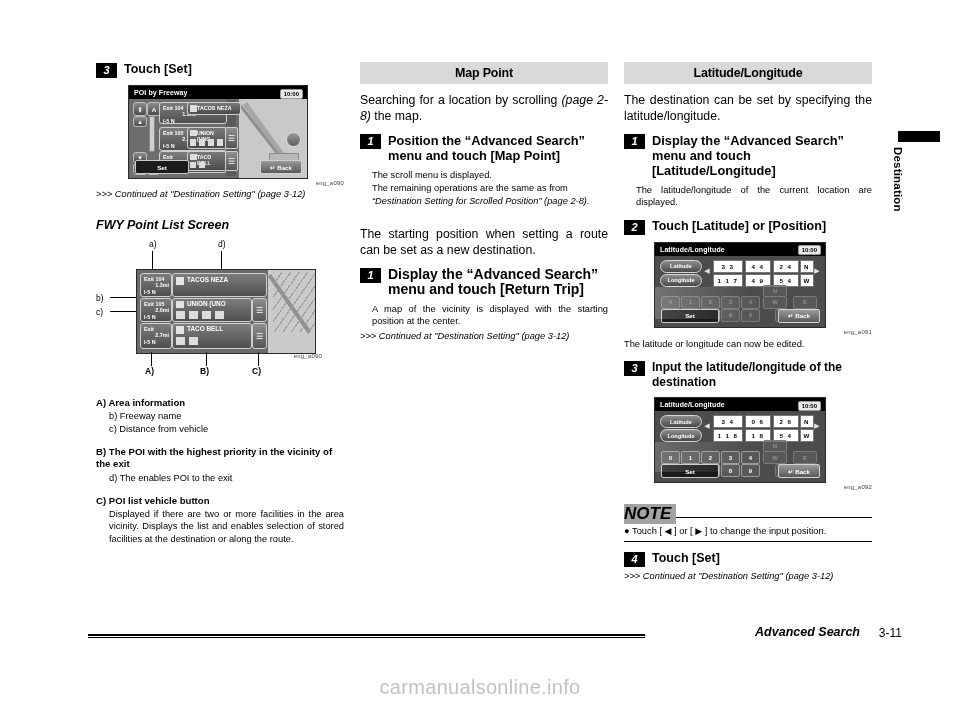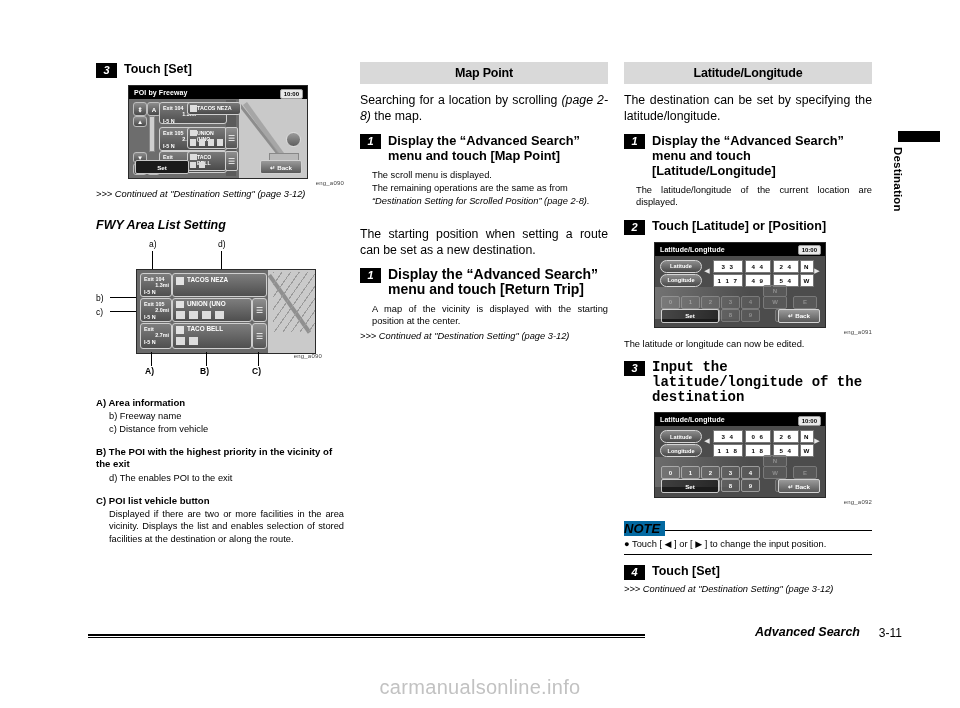--- a/index.html
+++ b/index.html
@@ -45,22 +45,22 @@
   .cap{font-size:6px;color:#444;text-align:right;margin:1px 0 0 0;letter-spacing:0.2px;}
 
   
   .legend{margin-top:16px;}
   .lg-t{font-size:9.6px;font-weight:bold;line-height:12.4px;margin:0 0 1px 0;}
   .lg-s{font-size:9.3px;line-height:12.2px;margin:0 0 0 13px;}
   .lg-blk{margin-bottom:11px;}
 
   
   .note-wrap{margin-top:14px;}
-  .note-title{font-size:13px;font-weight:bold;font-style:italic;display:inline-block;
-     padding-right:5px;background:#0369a1;position:relative;z-index:2;}
+  .note-title{font-size:17px;font-weight:bold;font-style:italic;display:inline-block;
+     padding-right:5px;background:#a3a3a3;position:relative;z-index:2;}
   .note-rule{height:1px;background:#000;position:relative;top:-7px;}
   .note-line{font-size:9.3px;line-height:12px;margin:0;padding:0 0 4px 0;}
   .note-bot{height:1px;background:#000;margin-bottom:9px;}
   .arrow-box{font-size:9px;}
 
   
   .navshot{position:relative;background:#6d6d6d;border:1px solid #2a2a2a;overflow:hidden;}
   .nav-title{
     position:absolute;left:0;top:0;right:0;height:13px;background:#000;
     color:#fff;font-size:7px;font-weight:bold;line-height:13px;padding-left:5px;
@@ -207,21 +207,21 @@
         <div class="backbtn">
           <span>↵</span>
           <span>Back</span>
         </div>
       </div>
       <div class="cap">eng_a090</div>
     </div>
 
     <p class="cont">&gt;&gt;&gt; Continued at "Destination Setting" (page 3-12)</p>
 
-    <div class="subhead">FWY Area List Setting</div>
+    <div class="subhead">FWY Point List Screen</div>
 
     <div style="position:relative;height:142px;">
 
       <span class="callout" style="left:53px;top:0px;">a)</span>
       <span class="callout" style="left:122px;top:0px;">d)</span>
       <div class="vline" style="left:56px;top:12px;height:18px;"></div>
       <div class="vline" style="left:125px;top:12px;height:18px;"></div>
 
       <span class="callout" style="left:0px;top:54px;">b)</span>
       <span class="callout" style="left:0px;top:68px;">c)</span>
@@ -305,21 +305,21 @@
   <div class="col col-2">
 
     <div class="sec-head">Map Point</div>
 
     <p class="body">
       <span>Searching for a location by scrolling </span><span class="ital">(page 2-8)</span><span> the map.</span>
     </p>
 
     <div class="step">
       <span class="step-num">1</span>
-      <span class="step-txt" style="font-size:12.8px;">Display the “Advanced Search” menu and touch [Map Point]</span>
+      <span class="step-txt" style="font-size:12.8px;">Position the “Advanced Search” menu and touch [Map Point]</span>
     </div>
     <p class="small">The scroll menu is displayed.</p>
     <p class="small">The remaining operations are the same as from</p>
     <p class="small ital" style="margin-bottom:20px;">“Destination Setting for Scrolled Position” (page 2-8).</p>
 
 
     <p class="body">The starting position when setting a route can be set as a new destination.</p>
 
     <div class="step">
       <span class="step-num">1</span>
@@ -394,21 +394,21 @@
         </div>
         <div style="position:absolute;left:0;top:44px;width:170px;height:32px;background:linear-gradient(100deg,rgba(255,255,255,.22),rgba(255,255,255,0) 55%);pointer-events:none;"></div>
       </div>
       <div class="cap">eng_a091</div>
     </div>
 
     <p class="small" style="margin:4px 0 10px 0;">The latitude or longitude can now be edited.</p>
 
     <div class="step">
       <span class="step-num">3</span>
-      <span class="step-txt" style="font-size:14px;font-family:Liberation Mono, monospace;">Input the latitude/longitude of the destination</span>
+      <span class="step-txt" style="font-size:12px;">Input the latitude/longitude of the destination</span>
     </div>
 
     <div style="margin-left:30px;margin-top:4px;">
       <div class="navshot" style="width:170px;height:84px;background:#4c4c4c;">
         <div class="nav-title">Latitude/Longitude</div>
         <div class="nav-clock">10:00</div>
 
         <div class="ll-lbl" style="left:5px;top:17px;width:40px;height:11px;">
           <span>Latitude</span>
         </div>

